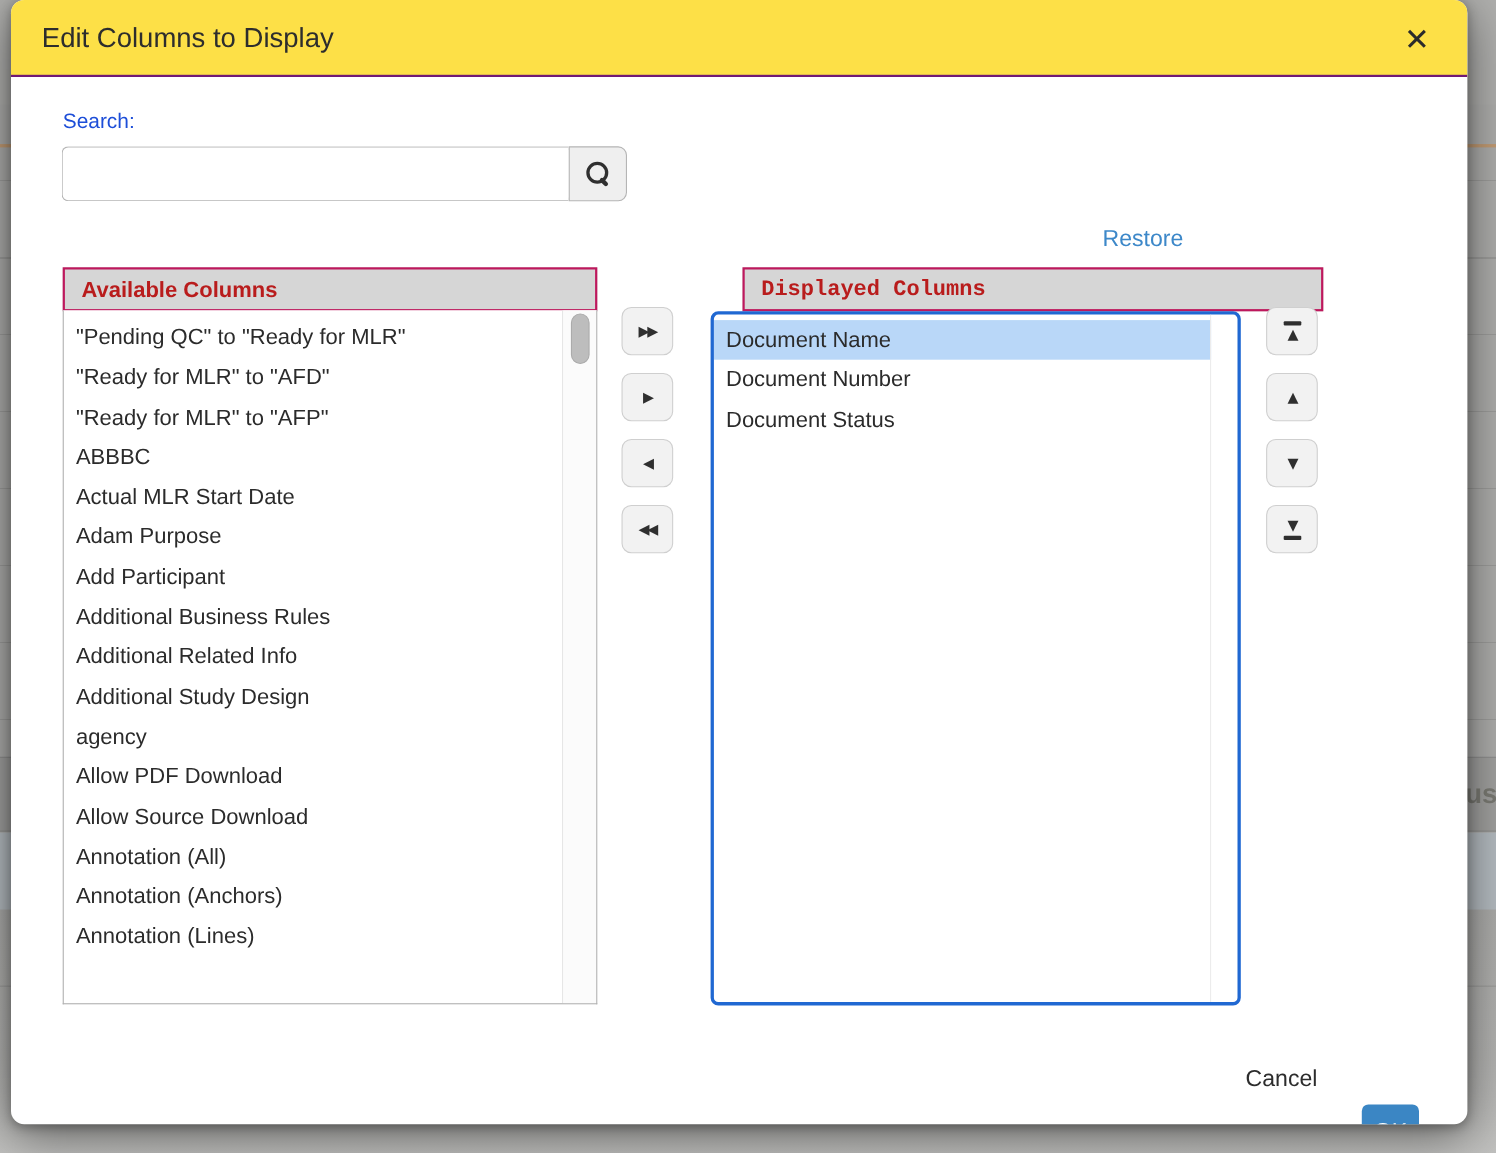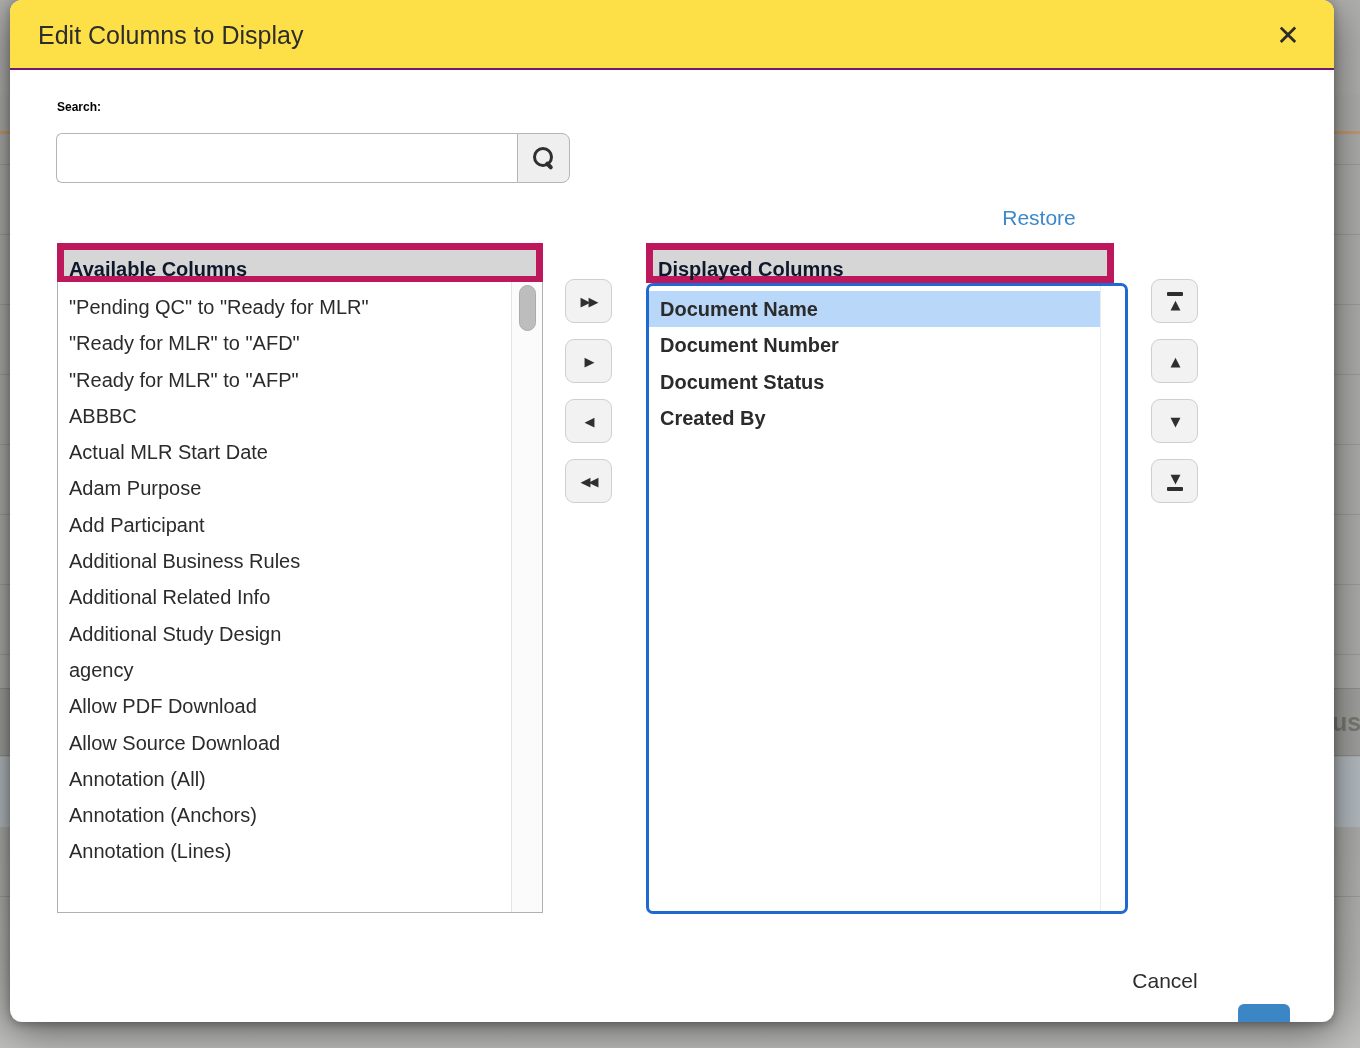--- a/index.html
+++ b/index.html
@@ -25,58 +25,58 @@
     background:#fff; border-radius:12px; overflow:hidden;
     box-shadow:0 10px 45px rgba(0,0,0,.5), 0 2px 10px rgba(0,0,0,.3); }
   .dialog-header { position:absolute; left:0; top:0; right:0; height:70px;
     background:#fde047; border-bottom:2px solid #701a75; }
   .dialog-title { position:absolute; left:28px; top:0; line-height:70px;
     font-size:25px; color:#2d2d2d; }
   .close-btn { position:absolute; left:1256px; top:14px; width:44px; height:44px;
     background:none; border:none; font-size:28px; font-weight:300; color:#2b2b2b;
     cursor:pointer; line-height:44px; text-align:center; }
 
-  .search-label { position:absolute; left:47px; top:100px; font-size:12px;
-    font-weight:bold; color:#000000; }
+  .search-label { position:absolute; left:47px; top:100px; font-size:19px;
+    font-weight:normal; color:#1d4ed8; }
   .search-wrap { position:absolute; left:46px; top:133px; height:50px; display:flex; }
   .search-input { width:461px; height:50px; border:1px solid #b5b5b5; border-right:none;
     border-radius:6px 0 0 6px; font-size:19px; padding:0 12px; outline:none;
     font-family:"Liberation Sans",sans-serif; }
   .search-btn { width:53px; height:50px; background:#efefef; border:1px solid #b5b5b5;
     border-radius:0 8px 8px 0; cursor:pointer; position:relative; }
   .mag-icon { position:absolute; left:14px; top:12px; width:24px; height:24px; }
   .mag-icon::before { content:""; position:absolute; left:1px; top:1px; width:14px; height:14px;
     border:3px solid #2f2f2f; border-radius:50%; }
   .mag-icon::after { content:""; position:absolute; left:15px; top:15px; width:4px; height:9px;
     background:#2f2f2f; transform:rotate(-45deg); border-radius:2px; }
 
   .restore-link { position:absolute; left:929px; top:206px; width:200px; text-align:center;
     font-size:21px; color:#3d88c9; cursor:pointer; }
 
   .panel-header { position:absolute; top:243px; height:40px; background:#d6d6d6;
-    border:7px solid #be185d; font-size:20px; font-weight:bold; color:#0f172a;
-    line-height:38px; padding-left:5px; }
+    border:2px solid #be185d; font-size:20px; font-weight:bold; color:#b91c1c;
+    line-height:38px; padding-left:15px; }
   .avail-header { left:47px; width:486px; }
-  .disp-header  { left:636px; width:468px; }
+  .disp-header  { left:665px; width:528px;font-family:Liberation Mono, monospace; }
 
   
   .avail-list { position:absolute; left:47px; top:282px; width:486px; height:631px;
     background:#fff; border:1px solid #b1b1b1; border-top:none; padding-top:7px; overflow:hidden; }
   .list-item { height:36.3px; line-height:36.3px; font-size:20px; color:#2b2b2b;
     padding:0 11px; white-space:nowrap; cursor:default; }
   .avail-gutter { position:absolute; top:0; bottom:0; right:30px; width:0;
     border-left:1px solid #e4e4e4; }
   .avail-track { position:absolute; top:0; bottom:0; right:0; width:30px; background:#fbfbfb; }
   .scroll-thumb { position:absolute; right:6px; top:3px; width:17px; height:46px;
     background:#bdbdbd; border:1px solid #ababab; border-radius:9px; cursor:pointer; }
 
   
   .disp-list { position:absolute; left:636px; top:283px; width:482px; height:631px;
     background:#fff; border:3px solid #2068d2; border-radius:7px; padding-top:5px;
-    overflow:hidden;font-weight:bold; }
+    overflow:hidden; }
   .disp-gutter { position:absolute; top:0; bottom:0; right:24px; width:0;
     border-left:1px solid #ececec; }
   .disp-list .list-item.selected { background:#b9d7f8; width:452px; }
 
   
   .sq-btn { position:absolute; width:47px; height:44px; background:#f2f2f2;
     border:1px solid #cfcfcf; border-radius:9px; cursor:pointer; display:flex;
     flex-direction:column; align-items:center; justify-content:center;
     font-size:13px; color:#2f2f2f; padding:0; }
   .sq-btn .glyph { letter-spacing:-2px; line-height:1; color:#2f2f2f;
@@ -160,21 +160,20 @@
   <button class="sq-btn col-transfer row-4">
     <span class="glyph">◀◀</span>
   </button>
 
   <div class="panel-header disp-header">Displayed Columns</div>
   <div class="disp-list">
     <div class="disp-gutter"></div>
   <div class="list-item selected">Document Name</div>
       <div class="list-item">Document Number</div>
       <div class="list-item">Document Status</div>
-      <div class="list-item">Created By</div>
     </div>
 
   <button class="sq-btn col-move row-1">
     <span class="hbar above"></span>
     <span class="glyph">▲</span>
   </button>
   <button class="sq-btn col-move row-2">
     <span class="glyph">▲</span>
   </button>
   <button class="sq-btn col-move row-3">

